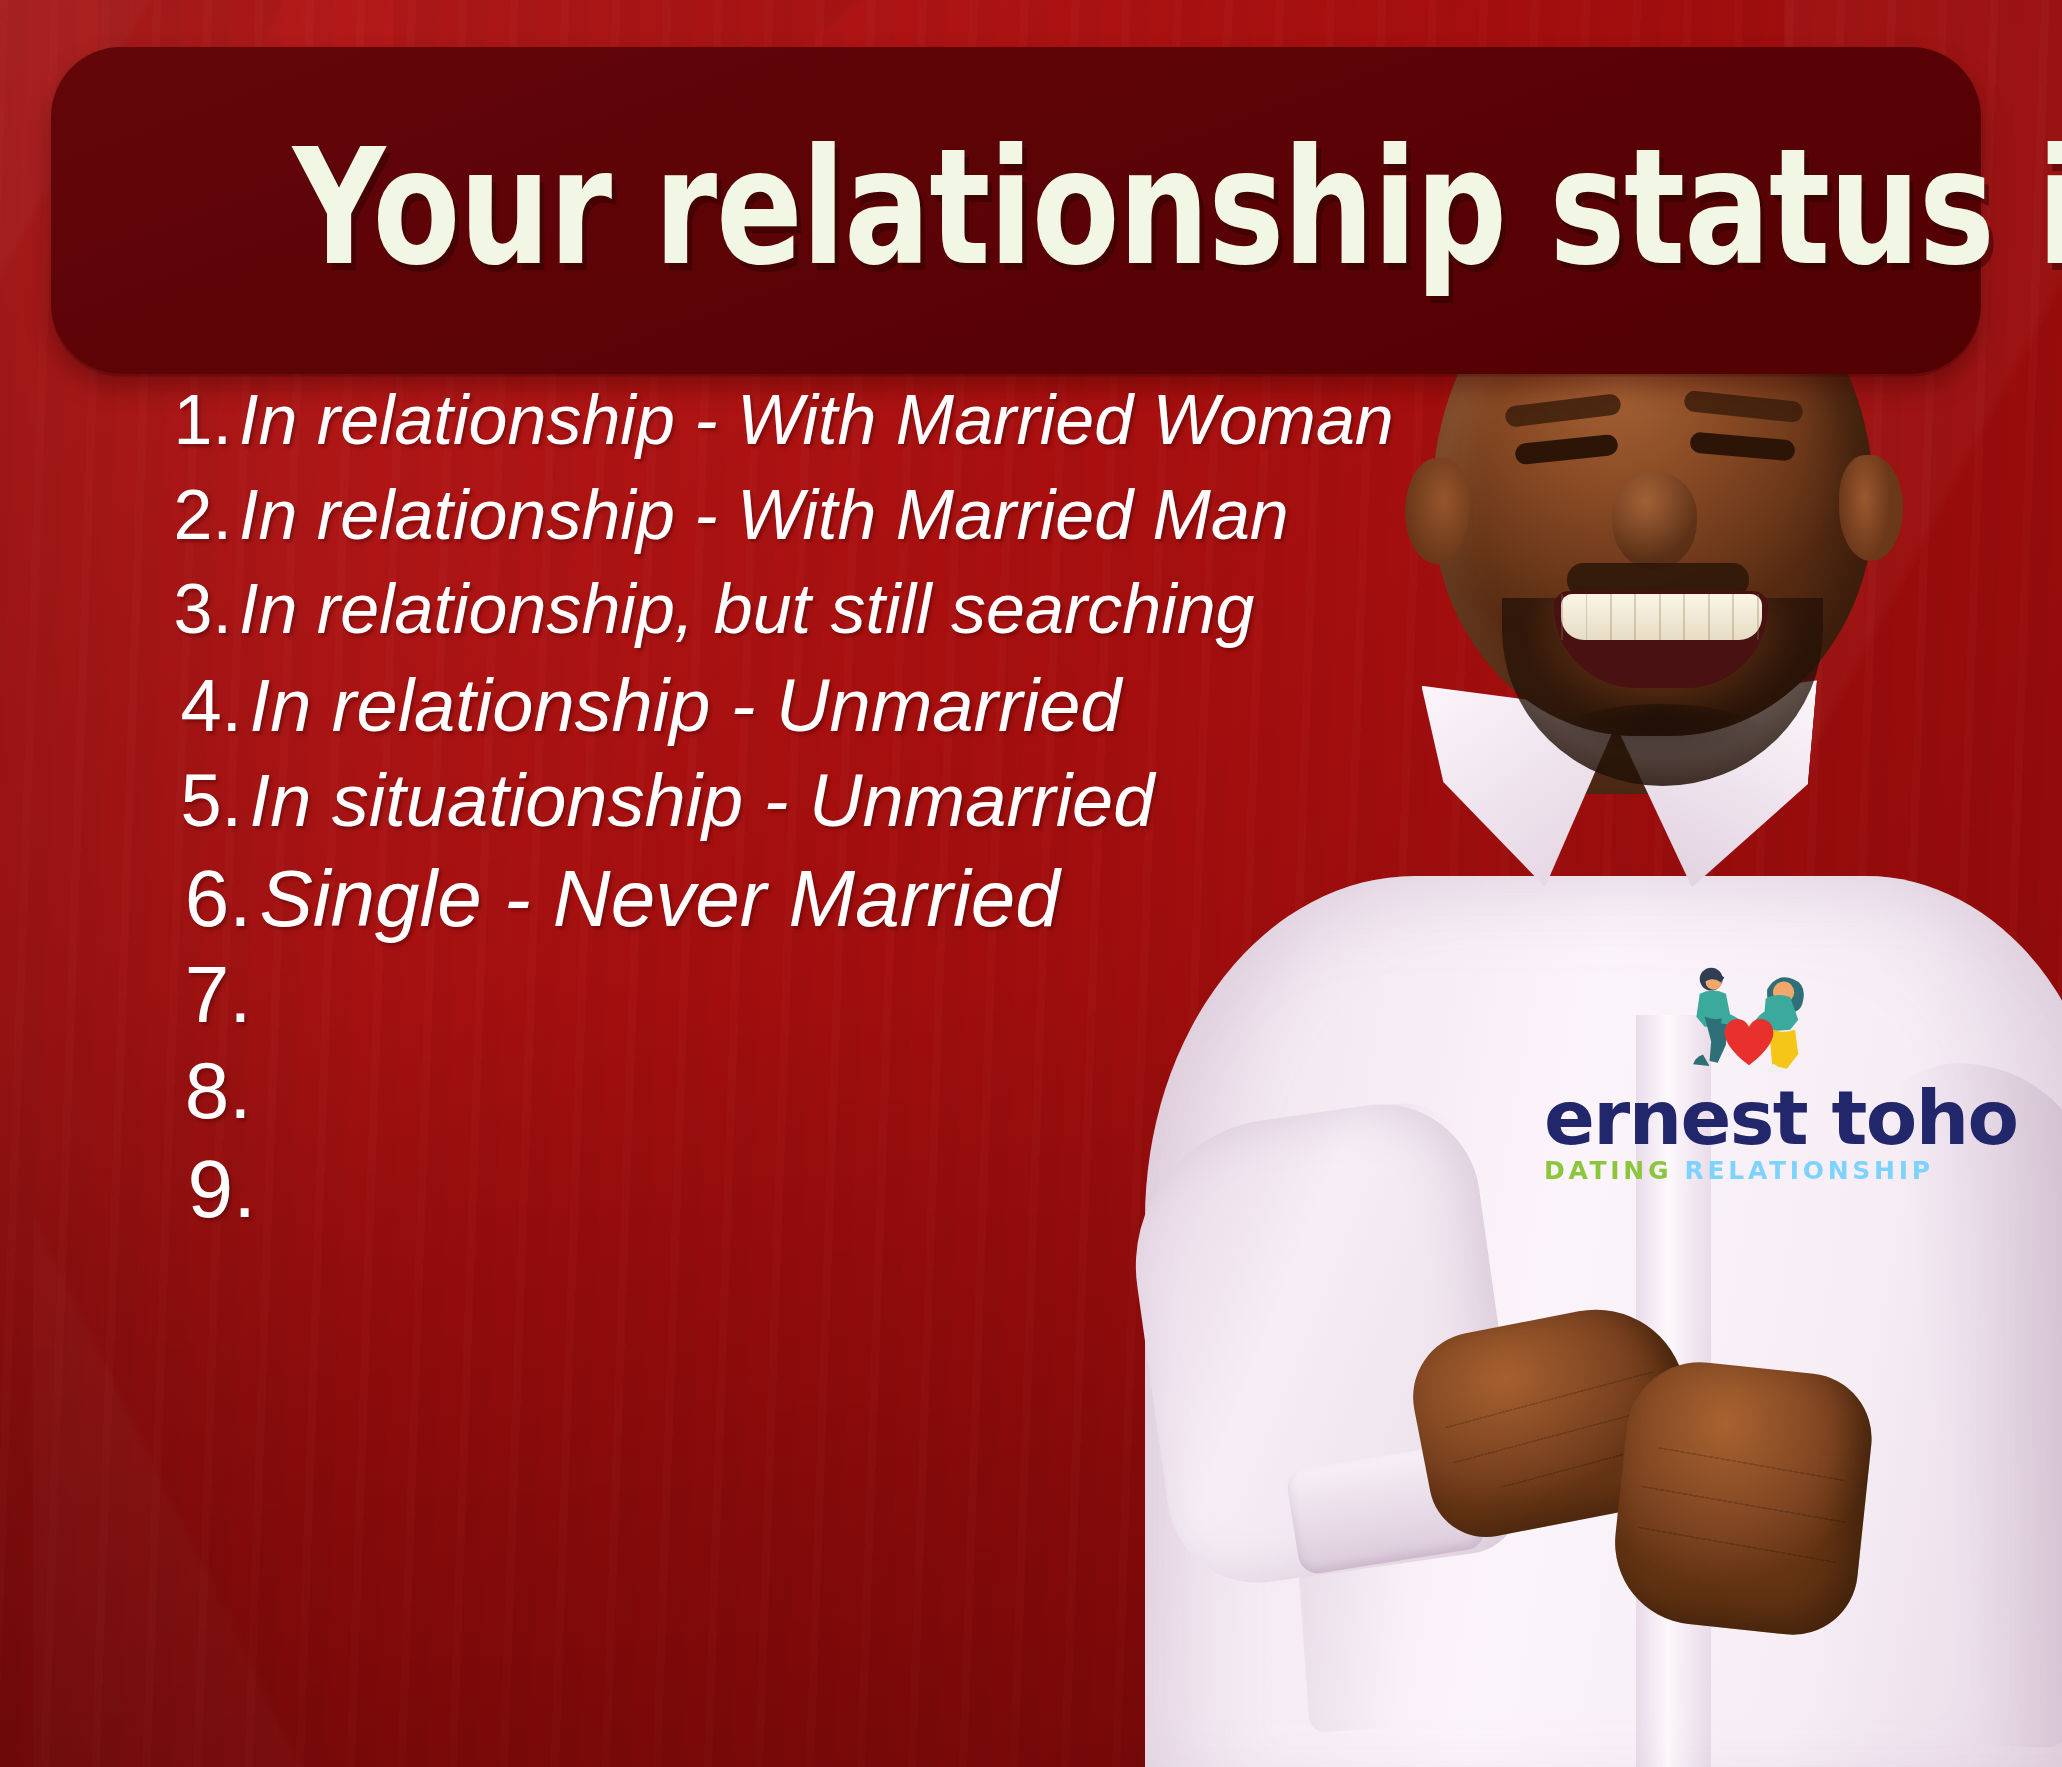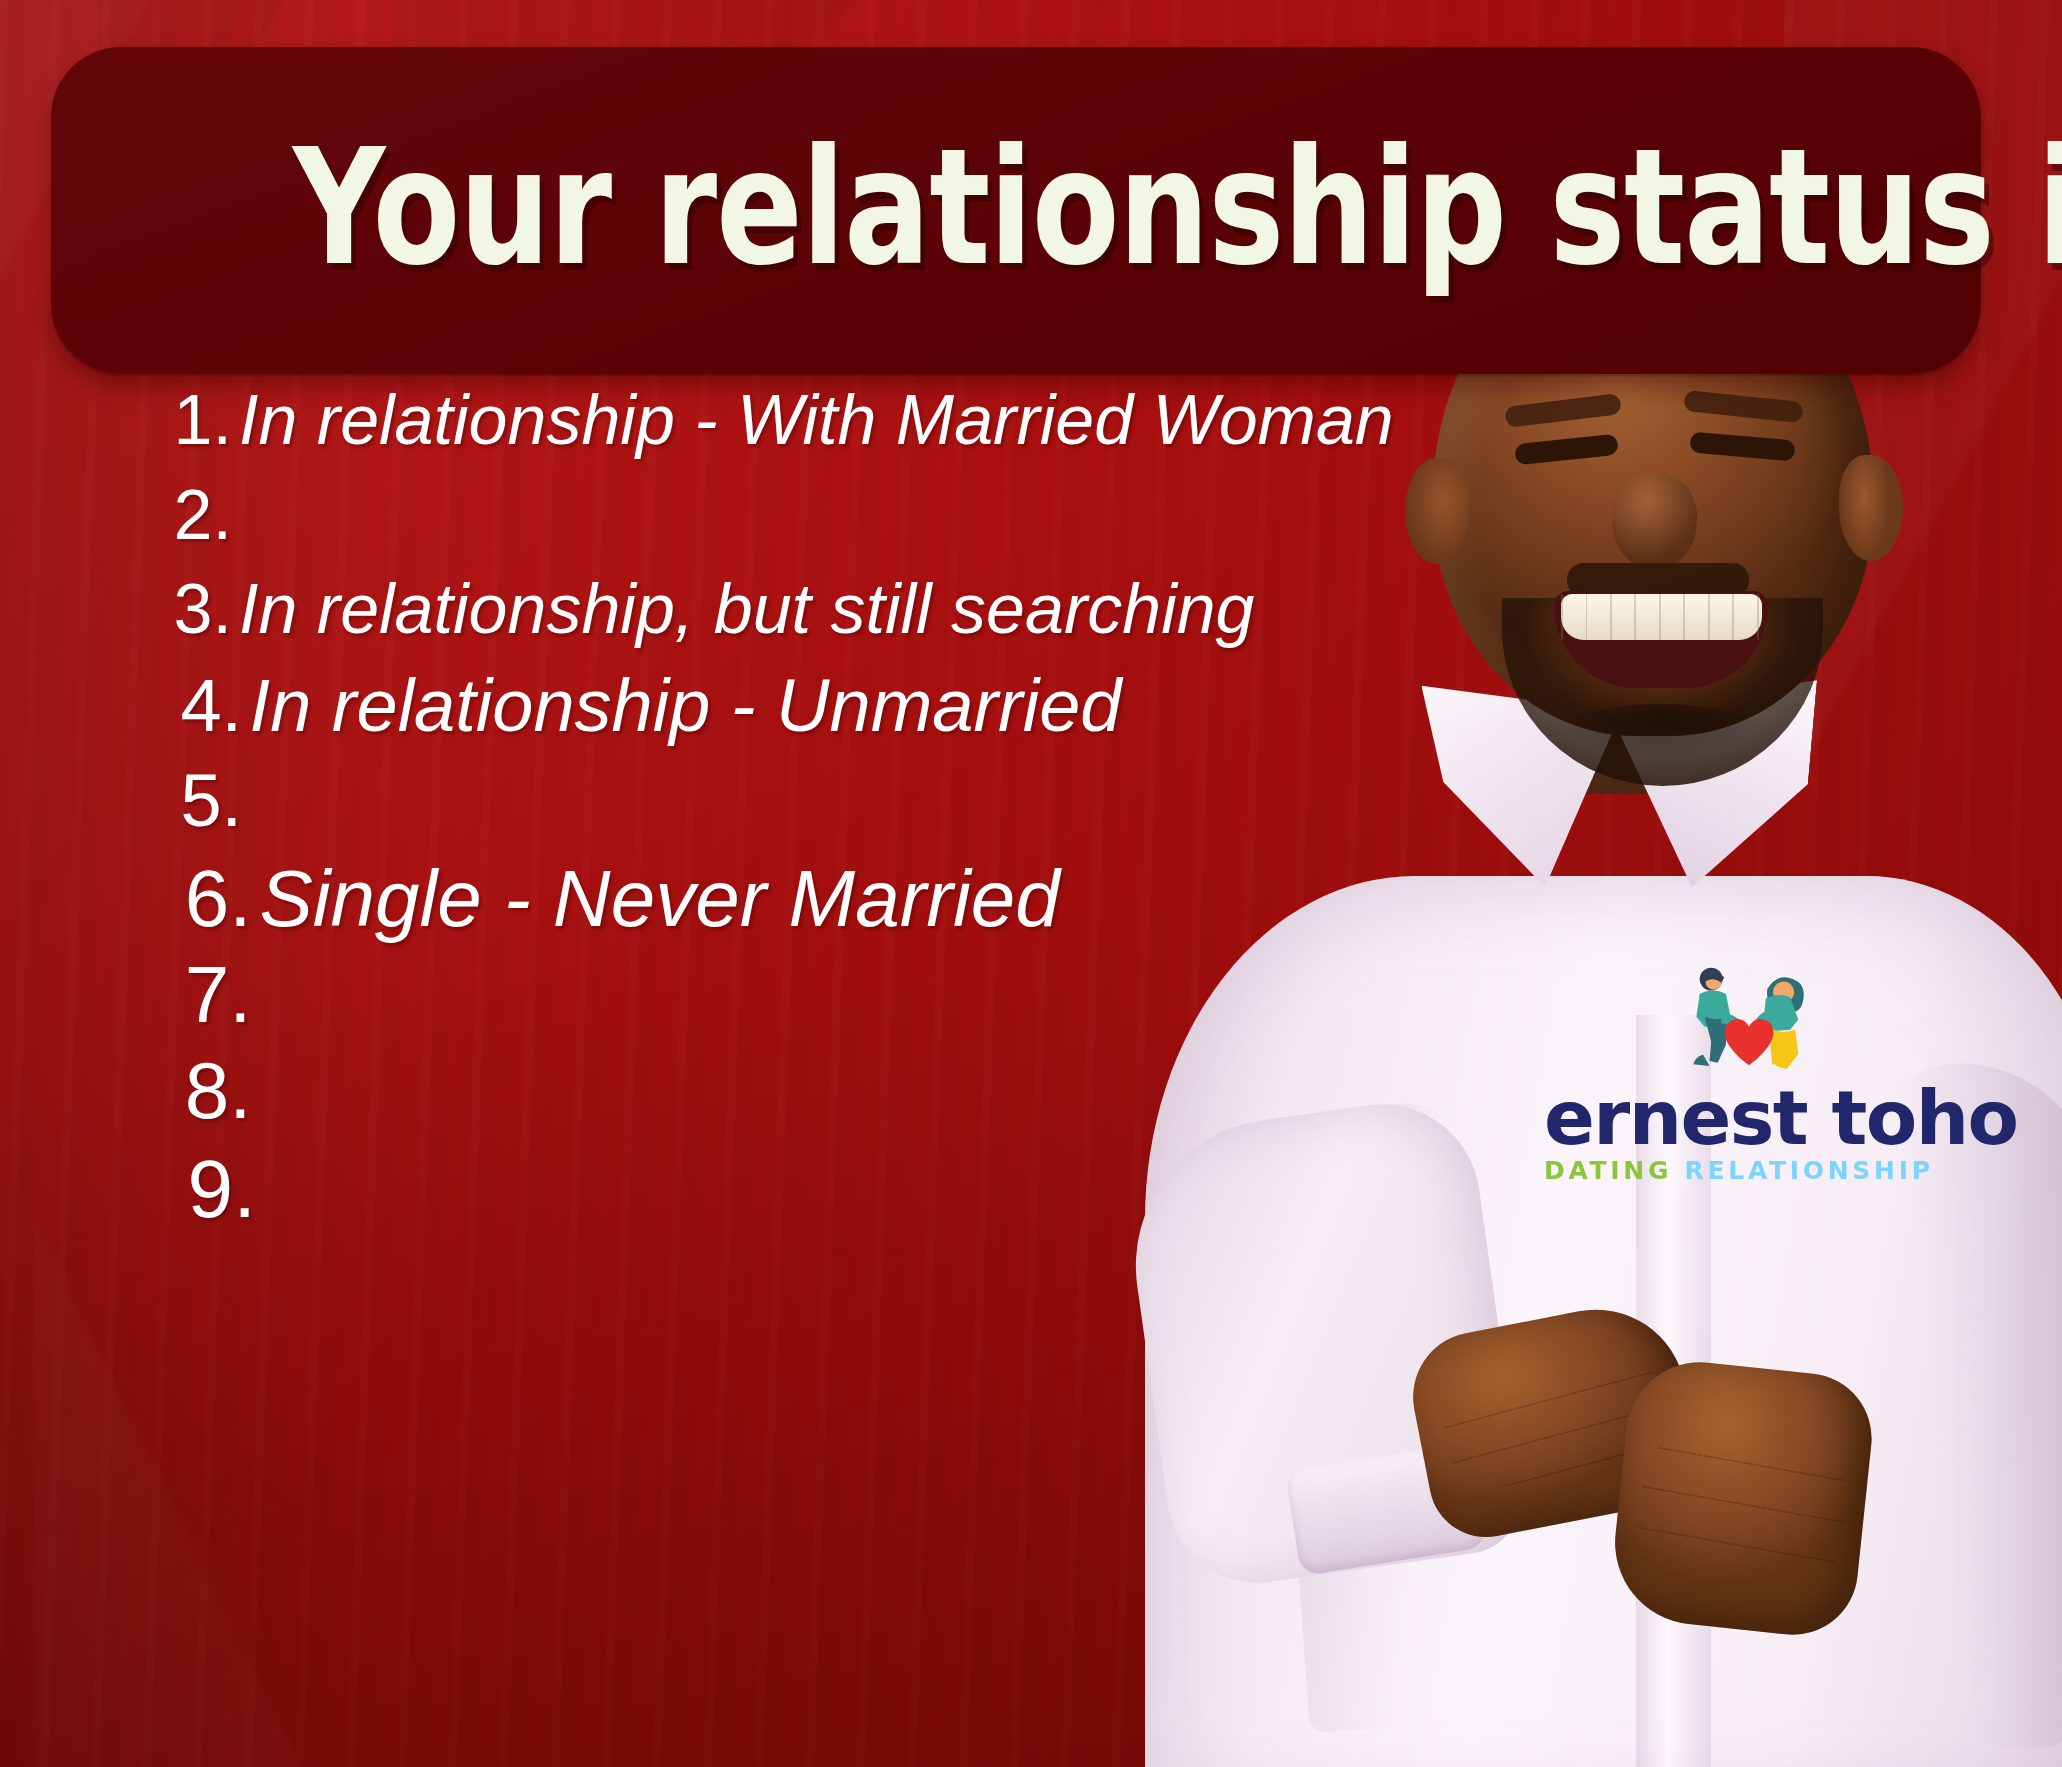--- a/index.html
+++ b/index.html
@@ -376,31 +376,33 @@
     <div class="banner-title"><span class="squeeze">Your relationship status is?</span></div>
   </div>
 
   <ol class="list" style="list-style:none;margin:0;padding:0;">
     <li class="li r1">
       <span class="num">1.</span>
       <span class="txt">In relationship - With Married Woman</span>
     </li>
     <li class="li r2">
       <span class="num">2.</span>
+      <span class="txt">In relationship - With Married Man</span>
     </li>
     <li class="li r3">
       <span class="num">3.</span>
       <span class="txt">In relationship, but still searching</span>
     </li>
     <li class="li r4">
       <span class="num">4.</span>
       <span class="txt">In relationship - Unmarried</span>
     </li>
     <li class="li r5">
       <span class="num">5.</span>
+      <span class="txt">In situationship - Unmarried</span>
     </li>
     <li class="li r6">
       <span class="num">6.</span>
       <span class="txt">Single - Never Married</span>
     </li>
     <li class="li r7">
       <span class="num">7.</span>
     </li>
     <li class="li r8">
       <span class="num">8.</span>

